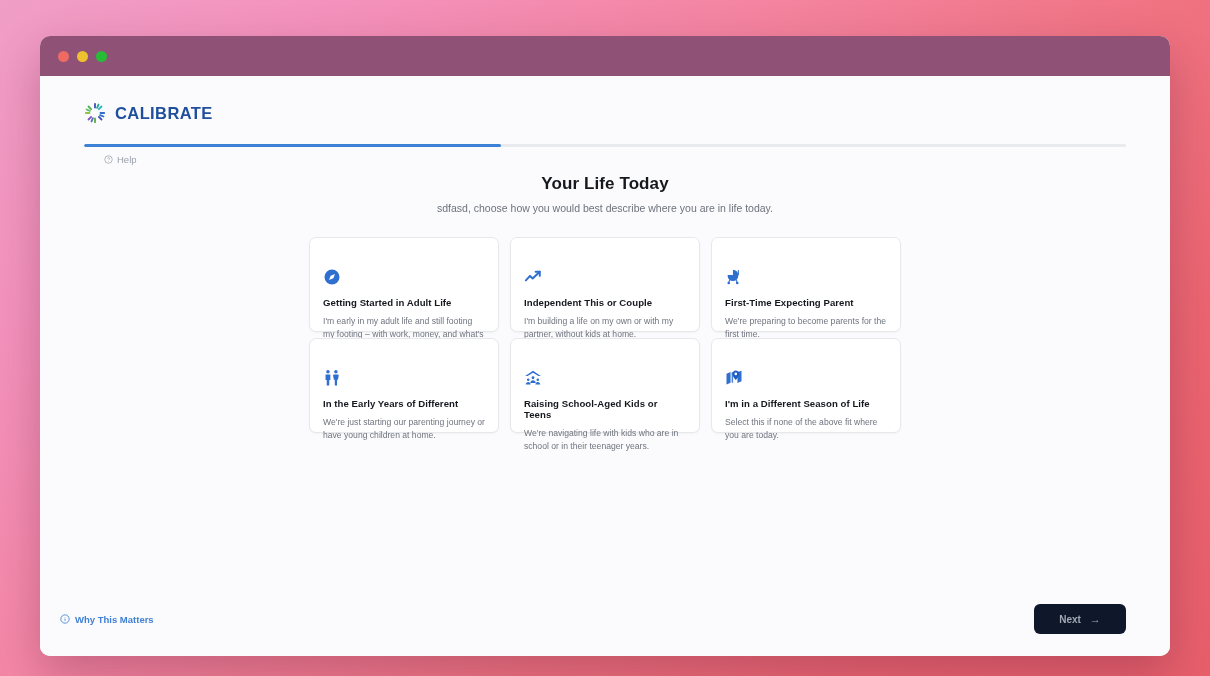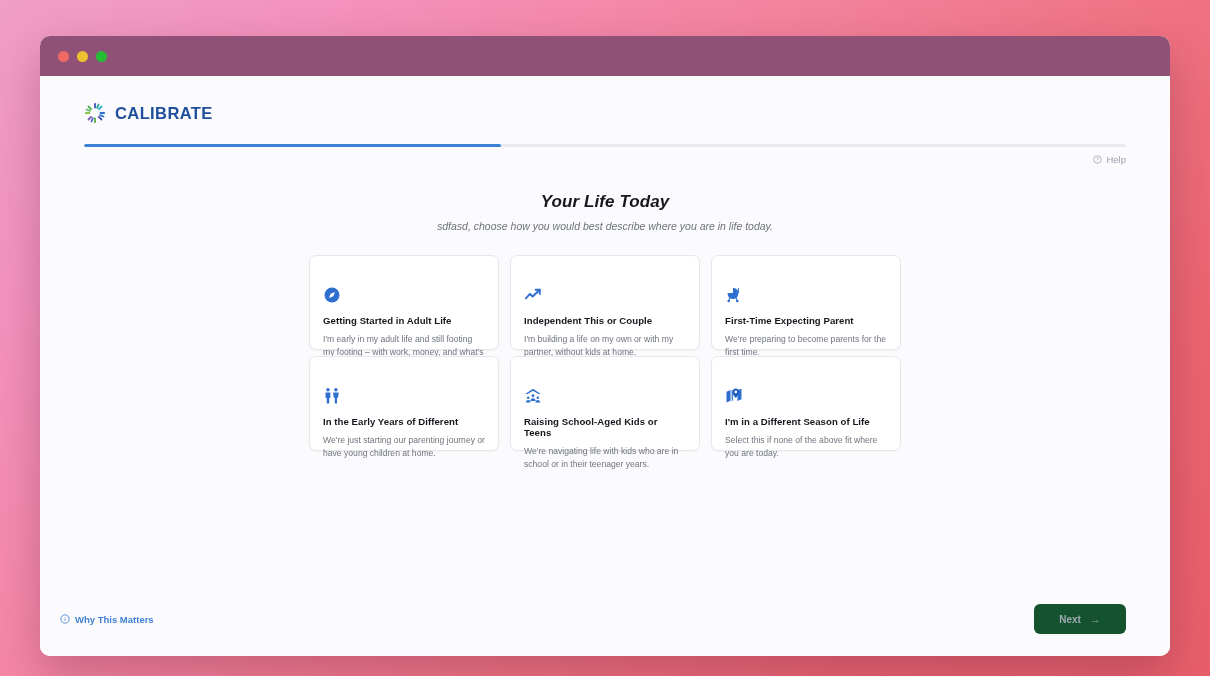--- a/index.html
+++ b/index.html
@@ -88,38 +88,36 @@
     overflow: hidden;
   }
   .progress-fill {
     height: 100%;
     background: #3b82d6;
     border-radius: 2px;
   }
 
   .help-row {
     display: flex;
-    justify-content: flex-end;
-    padding: 7px 44px 0 44px;
+    padding: 7px 44px 0 64px;
   }
   .help-link {
     display: inline-flex;
     align-items: center;
     gap: 4px;
     font-size: 9.5px;
     color: #9aa0ab;
     cursor: pointer;
   }
   .help-link svg { display: block; }
 
   
   .page-head {
     text-align: center;
-    margin-top: 27px;
-    font-style: italic;
+    margin-top: 9px;
   }
   .page-title {
     font-size: 17px;
     font-weight: 700;
     color: #16181d;
     letter-spacing: .1px;
   }
   .page-sub {
     margin-top: 8px;
     font-size: 10.5px;
@@ -188,21 +186,21 @@
 
   .next-btn {
     display: inline-flex;
     align-items: center;
     justify-content: center;
     gap: 9px;
     width: 92px;
     height: 30px;
     border: none;
     border-radius: 6px;
-    background: #14532d;
+    background: #0f172a;
     color: #a3a9b5;
     font-family: inherit;
     font-size: 10px;
     font-weight: 600;
     cursor: not-allowed;
   }
   .next-btn .arrow { font-size: 11px; line-height: 1; }
 </style>
 </head>
 <body>

